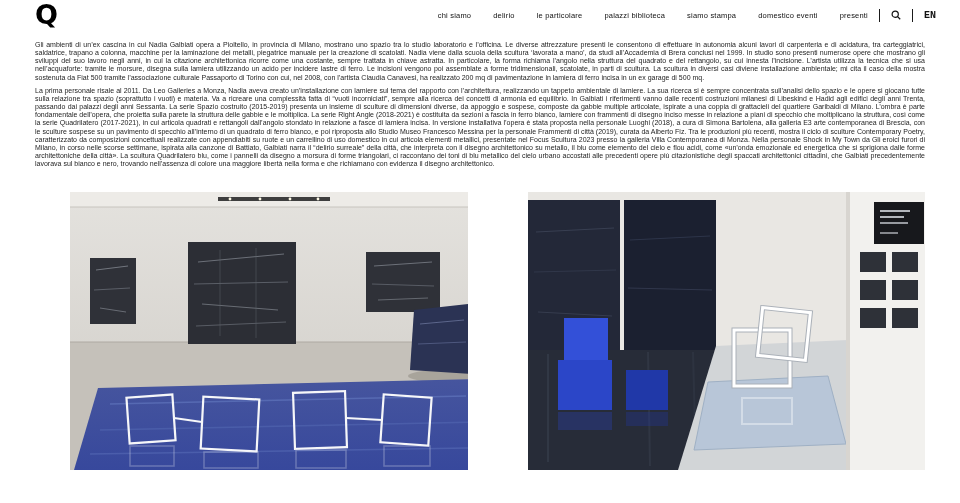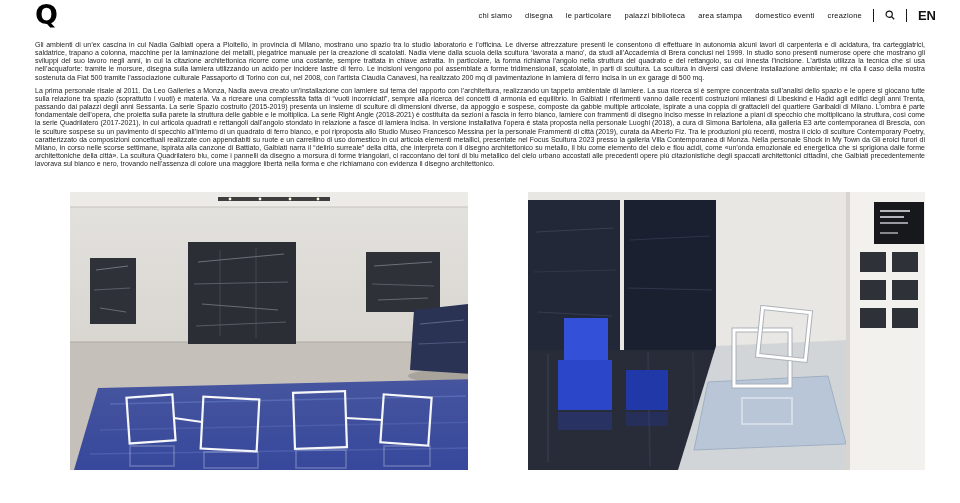--- a/index.html
+++ b/index.html
@@ -15,30 +15,30 @@
   header {
     display:flex; align-items:center;
     height:30px; padding:0 18px 0 35px;
   }
   .logo {
     font-family:"DejaVu Sans", sans-serif;
     font-weight:800; font-size:27px; line-height:1;
     color:#000; text-decoration:none; margin-top:-2px;
     letter-spacing:-1px; cursor:pointer;
   }
-  nav { margin-left:auto; display:flex; align-items:center; gap:13px; }
+  nav { margin-left:auto; display:flex; align-items:center; gap:22px; }
   nav a {
     font-size:7.5px; color:var(--nav_text,#111); text-decoration:none;
     letter-spacing:.2px; cursor:pointer; white-space:nowrap;
   }
   .hdr-divider { width:1px; height:13px; background:#1a1a1a; margin:0 11px; }
   .search-btn { background:none; border:none; padding:0; margin:0; cursor:pointer; display:flex; align-items:center; }
   .lang {
-    font-size:13px; font-weight:bold; color:#111; text-decoration:none;
-    cursor:pointer; margin-right:6px;
+    font-size:10px; font-weight:bold; color:#111; text-decoration:none;
+    cursor:pointer; margin-right:6px;font-family:Liberation Mono, monospace;
   }
 
   
   main { margin:11px 35px 0 35px; }
   main p {
     font-size:7px; line-height:8.15px; text-align:justify;
     color:var(--text,#1d1d1d); margin:0 0 5px 0;
   }
 
   
@@ -46,26 +46,26 @@
   .gallery figure { margin:0; width:405px; height:278px; overflow:hidden; background:#ddd; }
   .gallery svg { display:block; }
 </style>
 </head>
 <body>
 
 <header>
   <a class="logo">Q</a>
   <nav>
     <a>chi siamo</a>
-    <a>disegna</a>
+    <a>delirio</a>
     <a>le particolare</a>
     <a>palazzi biblioteca</a>
-    <a>area stampa</a>
+    <a>siamo stampa</a>
     <a>domestico eventi</a>
-    <a>creazione</a>
+    <a>presenti</a>
   </nav>
   <span class="hdr-divider"></span>
   <button class="search-btn" aria-label="search">
     <svg width="10" height="10" viewBox="0 0 10 10">
       <circle cx="4.2" cy="4.2" r="3.1" fill="none" stroke="#111" stroke-width="1.2"></circle>
       <line x1="6.6" y1="6.6" x2="9.2" y2="9.2" stroke="#111" stroke-width="1.3"></line>
     </svg>
   </button>
   <span class="hdr-divider"></span>
   <a class="lang">EN</a>

